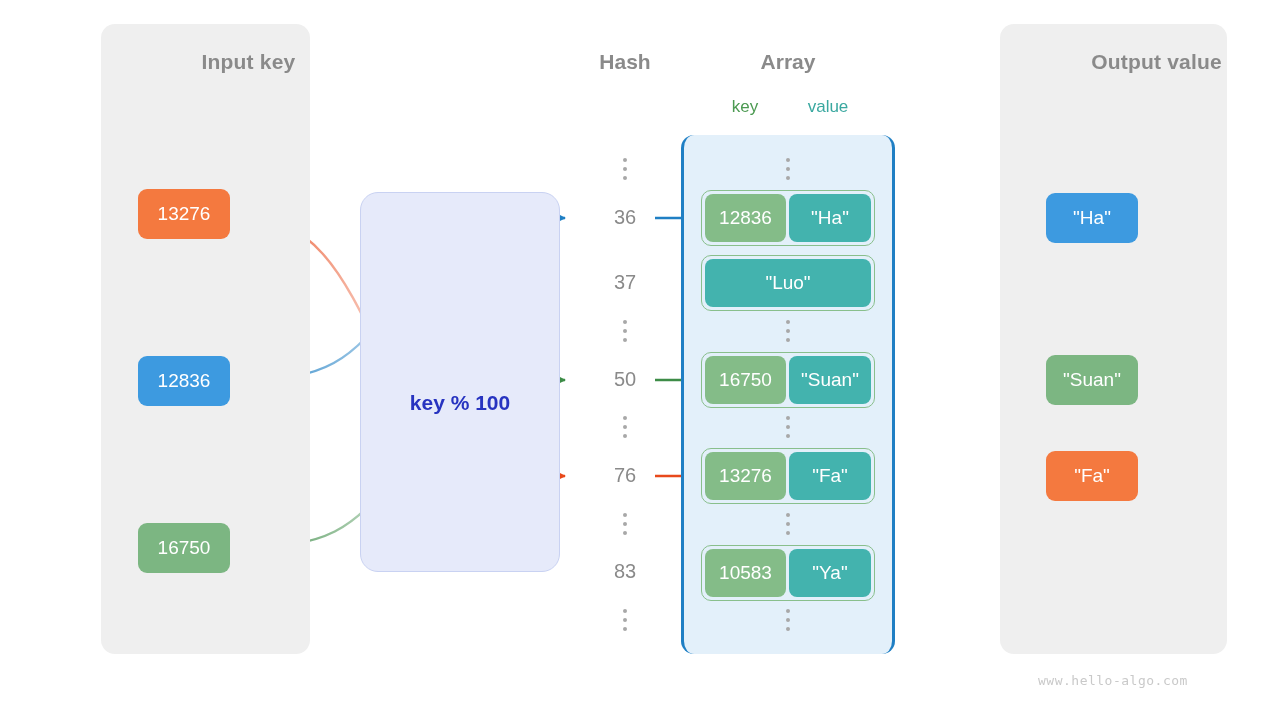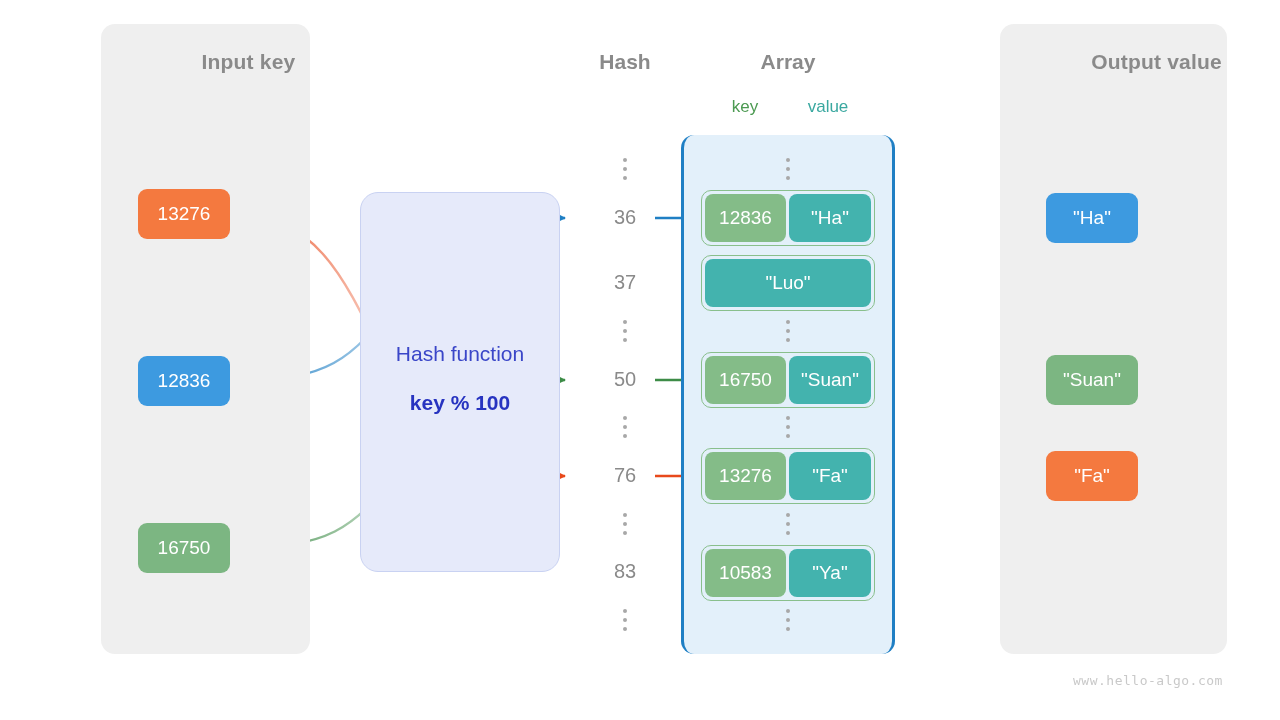--- a/index.html
+++ b/index.html
@@ -189,21 +189,20 @@
     color: #7d7d7d;
   }
   #watermark {
     position: absolute;
     left: 1038px; top: 673px;
     width: 220px;
     font-family: "DejaVu Sans Mono", monospace;
     font-size: 13px;
     color: #c9c9c9;
     letter-spacing: .5px;
-    text-align: center;
   }
 
   #wires { position: absolute; left: 0; top: 0; }
 </style>
 </head>
 <body>
 
 <div id="canvas">
 
   <svg id="wires" width="1280" height="720">
@@ -272,21 +271,20 @@
 
   <div class="panel" id="panel-input">
     <div class="panel-title">Input key</div>
   </div>
 
   <div class="chip chip-orange in-chip" id="in-0">13276</div>
   <div class="chip chip-blue   in-chip" id="in-1">12836</div>
   <div class="chip chip-green  in-chip" id="in-2">16750</div>
 
   <div id="hash-box"></div>
-  <div id="hash-label">Hash function</div>
   <div id="hash-formula">key % 100</div>
 
   <div class="col-head" id="head-index">Hash</div>
   <div class="col-head" id="head-array">Array</div>
   <div class="subhead" id="sub-key">key</div>
   <div class="subhead" id="sub-value">value</div>
 
   <div id="array-box"></div>
 
   <div class="vdots idx-dots" style="top:158px">

